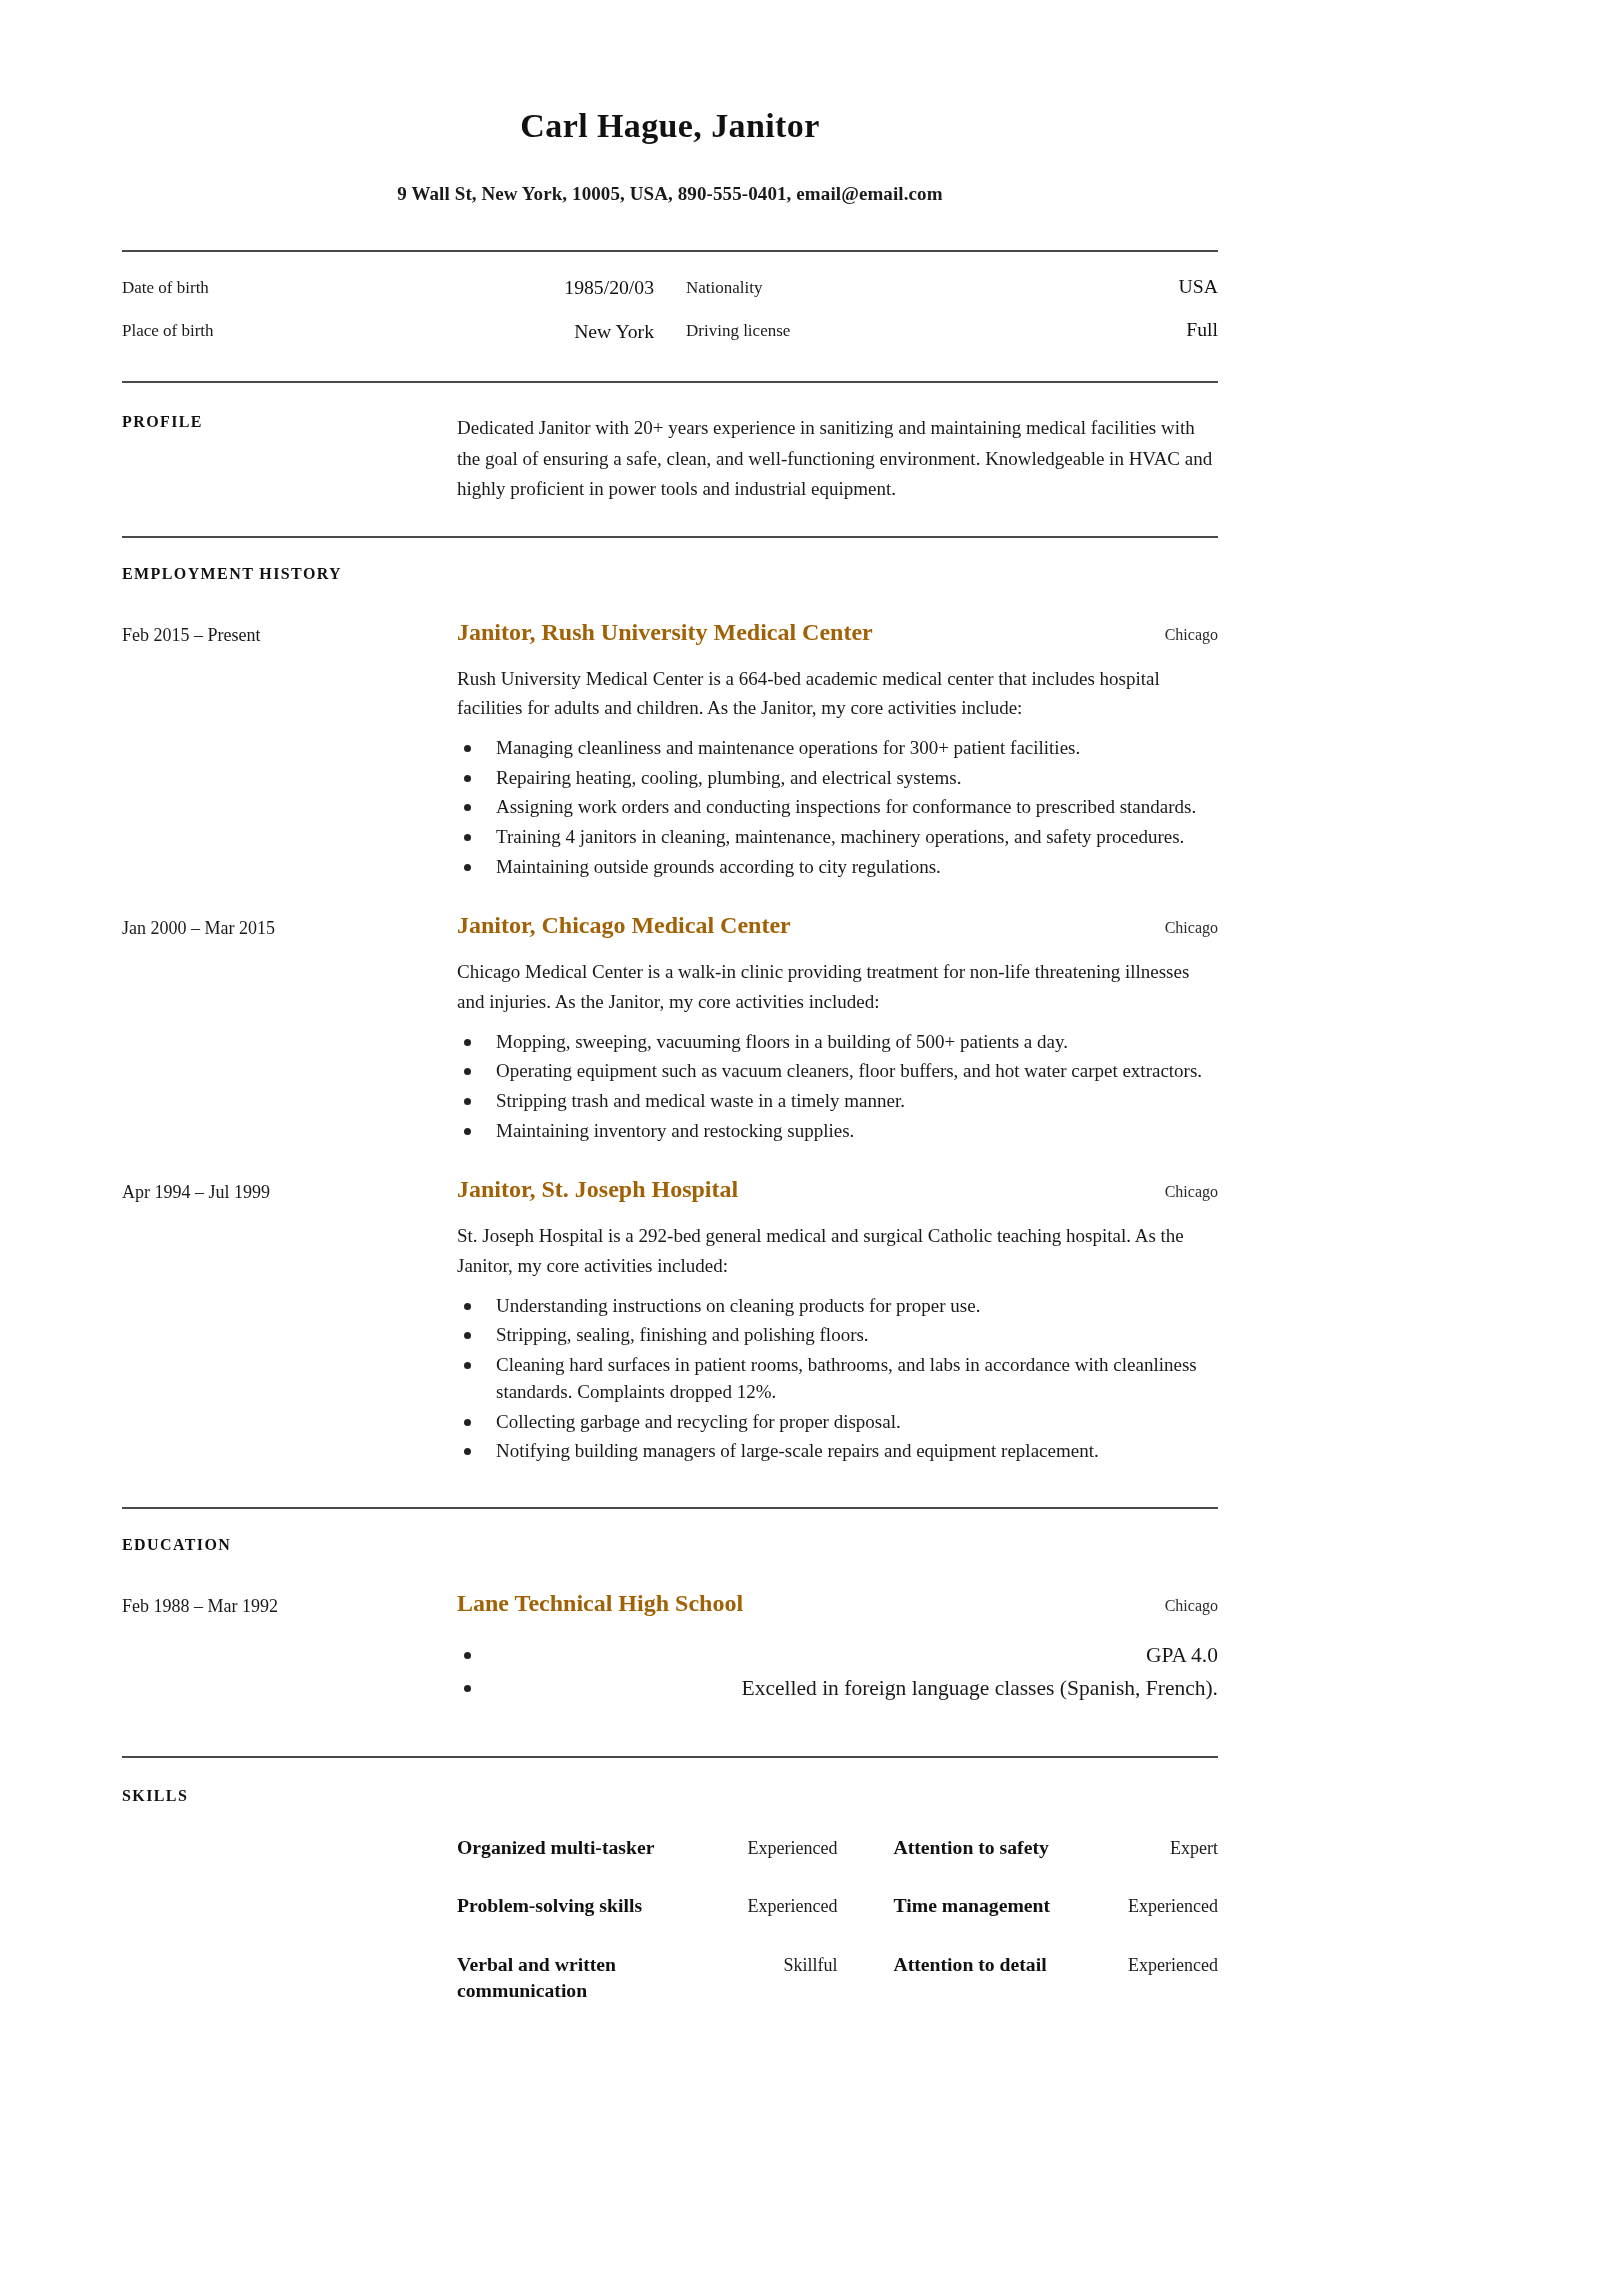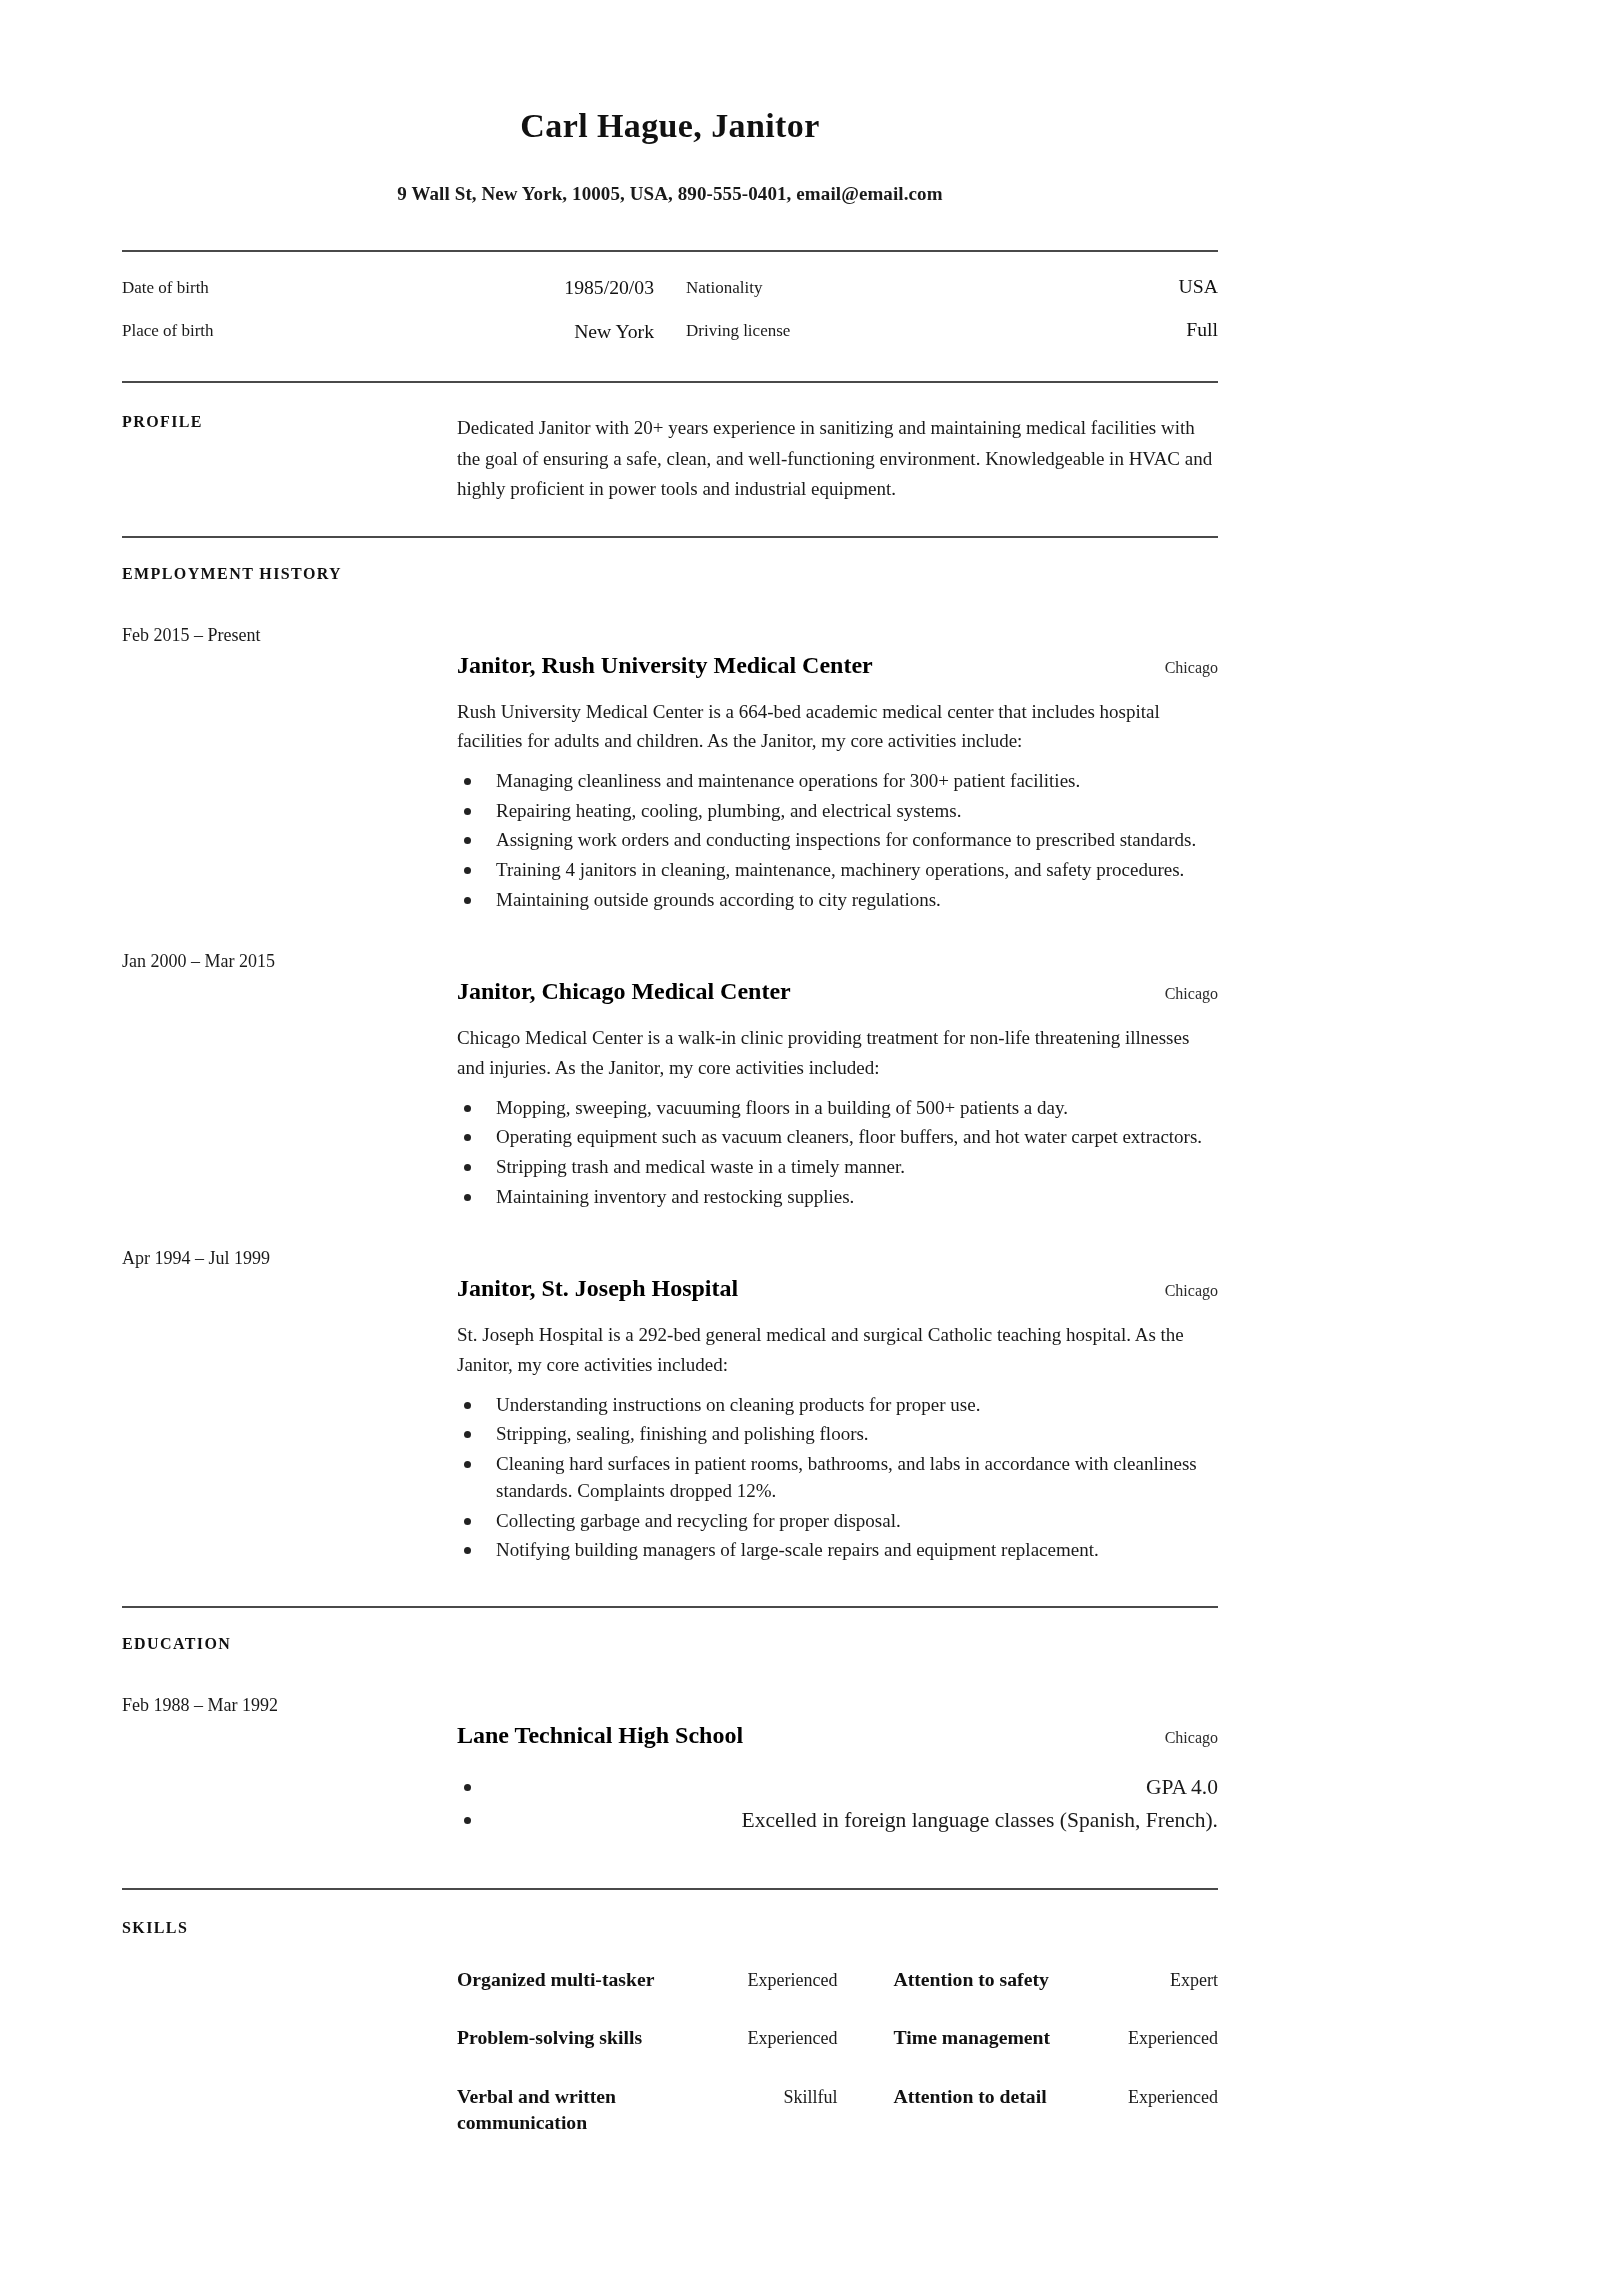--- a/index.html
+++ b/index.html
@@ -134,23 +134,22 @@
   }
   .entry-main { flex: 1 1 auto; }
   .entry-titlerow {
     display: flex;
     align-items: baseline;
     justify-content: space-between;
   }
   .entry-title {
     font-size: 24px;
     font-weight: bold;
-    color: #000000;
+    color: #a16207;
     line-height: 1.25;
-    margin-top: 33px;
   }
   .entry-location {
     font-size: 16px;
     color: #2a2a2a;
     white-space: nowrap;
     padding-left: 21.5px;
   }
   .entry-desc {
     font-size: 19px;
     line-height: 1.55;

